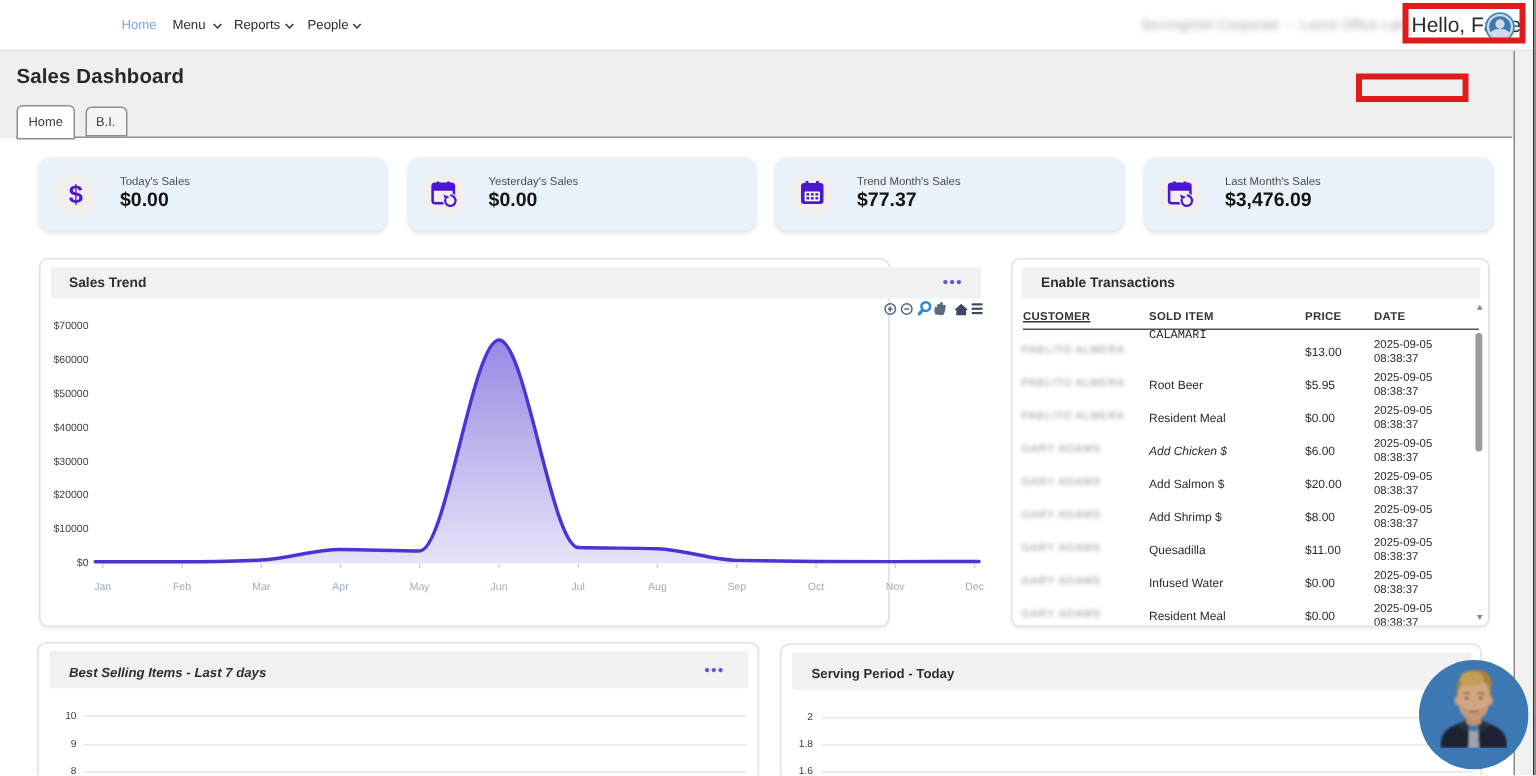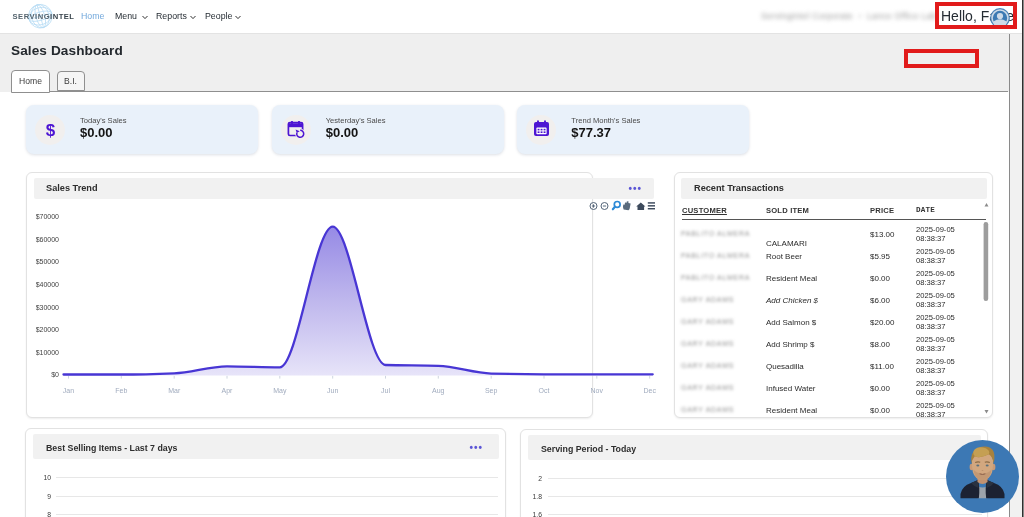--- a/index.html
+++ b/index.html
@@ -60,34 +60,20 @@
 <body>
 <div id="page">
 
   <div class="abs" style="left:1009px; top:34px; width:13px; height:483px; background:#f1f1f1; z-index:6;"></div>
   <div class="abs" style="left:1008.6px; top:34px; width:1.5px; height:483px; background:#8a8a8a; z-index:7;"></div>
 
   <div class="abs" style="left:1021.8px; top:0; width:1.6px; height:517px; background:#2f2f2f; z-index:40;"></div>
   <div class="abs" style="left:1023.4px; top:0; width:0.6px; height:517px; background:#8a8a8a; z-index:40;"></div>
 
   <div id="nav">
-    <div class="abs" style="left:12px; top:0; width:140px; height:33px;">
-      <svg width="140" height="33" viewBox="0 0 140 33">
-        <g stroke="#b7dcf4" fill="none" stroke-width="0.75" transform="rotate(-16 28.3 16.2)">
-          <circle cx="28.3" cy="16.2" r="11.8"></circle>
-          <ellipse cx="28.3" cy="16.2" rx="11.8" ry="4.2"></ellipse>
-          <ellipse cx="28.3" cy="16.2" rx="11.8" ry="8.6"></ellipse>
-          <ellipse cx="28.3" cy="16.2" rx="4.4" ry="11.8"></ellipse>
-          <ellipse cx="28.3" cy="16.2" rx="8.7" ry="11.8"></ellipse>
-          <line x1="16.5" y1="16.2" x2="40.1" y2="16.2"></line>
-          <line x1="28.3" y1="4.4" x2="28.3" y2="28"></line>
-        </g>
-        <text x="0.5" y="19.3" font-size="7.6" font-weight="bold" letter-spacing="0.5" fill="#55646e" font-family="Liberation Sans, sans-serif">SERVING<tspan fill="#37434c">INTEL</tspan></text>
-      </svg>
-    </div>
     <span class="navlink" style="left:81px; color:#74a9dc;">Home</span>
     <span class="navlink" style="left:115px;">Menu</span>
     <span class="chev" style="left:142px;">
         <svg width="6" height="5">
           <path d="M0.5,1 L3,3.6 L5.5,1" stroke="#333" stroke-width="1" fill="none"></path>
         </svg>
       </span>
     <span class="navlink" style="left:156px;">Reports</span>
     <span class="chev" style="left:190px;">
         <svg width="6" height="5">
@@ -155,20 +141,34 @@
           <rect x="15.6" y="15.8" width="1.9" height="1.6"></rect>
           <rect x="18.6" y="15.8" width="1.9" height="1.6"></rect>
         <rect x="12.6" y="18.4" width="1.9" height="1.6"></rect>
           <rect x="15.6" y="18.4" width="1.9" height="1.6"></rect>
           <rect x="18.6" y="18.4" width="1.9" height="1.6"></rect>
       </g>
     </svg>
     <div class="lbl">Trend Month's Sales</div>
     <div class="val">$77.37</div>
   </div>
+  <div class="stat" style="left:762.6px;">
+    <div class="ic"></div>
+    <svg width="33" height="33" viewBox="0 0 33 33">
+      <path d="M11,9.5 h11 a1.6,1.6 0 0 1 1.6,1.6 v9.8 a1.6,1.6 0 0 1 -1.6,1.6 h-11 a1.6,1.6 0 0 1 -1.6,-1.6 v-9.8 a1.6,1.6 0 0 1 1.6,-1.6 Z" fill="none" stroke="#4d15d3" stroke-width="1.7"></path>
+      <path d="M9.4,10.2 h14.2 v4 H9.4 Z" fill="#4d15d3"></path>
+      <line x1="13" y1="8" x2="13" y2="11" stroke="#4d15d3" stroke-width="1.8"></line>
+      <line x1="20" y1="8" x2="20" y2="11" stroke="#4d15d3" stroke-width="1.8"></line>
+      <circle cx="21.2" cy="20.8" r="5" fill="#f1efee"></circle>
+      <path d="M21.2,17.3 a3.5,3.5 0 1 1 -3.3,2.4" fill="none" stroke="#4d15d3" stroke-width="1.5"></path>
+      <path d="M16.6,16.6 l1.2,3.4 2.9,-1.7 Z" fill="#4d15d3"></path>
+    </svg>
+    <div class="lbl">Last Month's Sales</div>
+    <div class="val">$3,476.09</div>
+  </div>
 
   <div class="card" style="left:26px; top:172px; width:567px; height:246px;">
     <div class="band" style="left:7px; top:5px; width:620px; height:21px;">
       <span class="t" style="left:12px; top:5px; font-size:9.2px;">Sales Trend</span>
       <span class="dots" style="right:12px; top:5px;">•••</span>
     </div>
     <svg style="position:absolute; left:0; top:26px;" width="634" height="220" viewBox="0 0 634 220">
       <defs>
         <linearGradient id="ag" x1="0" y1="225.7" x2="0" y2="374.6" gradientUnits="userSpaceOnUse">
           <stop offset="0" stop-color="#8d80e3" stop-opacity="0.92"></stop>
@@ -240,30 +240,30 @@
         </g>
 
         <path d="M62.5,373.5 C64.2,373.5 65.8,373.5 67.5,373.5 C85.1,373.5 102.7,373.5 120.3,373.5 C137.9,373.5 155.6,373.0 173.2,372.3 C190.8,371.6 208.4,365.3 226.0,365.3 C243.6,365.3 261.2,366.3 278.8,366.3 C296.4,366.3 314.1,225.7 331.7,225.7 C349.3,225.7 366.9,363.5 384.5,364.0 C402.1,364.5 419.7,364.3 437.3,364.8 C454.9,365.3 472.6,372.2 490.2,372.6 C507.8,373.0 525.4,373.2 543.0,373.3 C560.6,373.4 578.2,373.4 595.8,373.4 C613.4,373.4 631.1,373.3 648.7,373.3 C649.7,373.3 650.7,373.3 651.7,373.3 L651.7,374.6 L62.5,374.6 Z" fill="url(#ag)"></path>
         <path d="M62.5,373.5 C64.2,373.5 65.8,373.5 67.5,373.5 C85.1,373.5 102.7,373.5 120.3,373.5 C137.9,373.5 155.6,373.0 173.2,372.3 C190.8,371.6 208.4,365.3 226.0,365.3 C243.6,365.3 261.2,366.3 278.8,366.3 C296.4,366.3 314.1,225.7 331.7,225.7 C349.3,225.7 366.9,363.5 384.5,364.0 C402.1,364.5 419.7,364.3 437.3,364.8 C454.9,365.3 472.6,372.2 490.2,372.6 C507.8,373.0 525.4,373.2 543.0,373.3 C560.6,373.4 578.2,373.4 595.8,373.4 C613.4,373.4 631.1,373.3 648.7,373.3 C649.7,373.3 650.7,373.3 651.7,373.3" fill="none" stroke="#4836d4" stroke-width="2.3" stroke-linecap="round"></path>
       </g>
     </svg>
   </div>
 
   <div class="card" style="left:674px; top:172px; width:318.5px; height:246px; overflow:hidden;">
     <div class="band" style="left:6px; top:5px; width:306px; height:21px;">
-      <span class="t" style="left:13px; top:5px; font-size:9.2px;">Recent Transactions</span>
+      <span class="t" style="left:13px; top:5px; font-size:9.2px;">Enable Transactions</span>
     </div>
     <span class="th" style="left:7px; top:33px;text-decoration:underline;">CUSTOMER</span>
     <span class="th" style="left:91px; top:33px;">SOLD ITEM</span>
     <span class="th" style="left:195px; top:33px;">PRICE</span>
-    <span class="th" style="left:241px; top:33px;font-family:Liberation Mono, monospace;">DATE</span>
+    <span class="th" style="left:241px; top:33px;">DATE</span>
     <div class="abs" style="left:7px; top:45.6px; width:304px; height:1px; background:#555;"></div>
 
     <span class="blurname" style="left:6px; top:57px;">PABLITO ALMERA</span>
-    <span class="cell" style="left:91px; top:66px;">CALAMARI</span>
+    <span class="cell" style="left:91px; top:46px;font-family:Liberation Mono, monospace;">CALAMARI</span>
     <span class="cell" style="left:195px; top:56.5px;">$13.00</span>
     <div class="date" style="left:241px; top:52px;">2025-09-05<br>08:38:37</div>
 
     <span class="blurname" style="left:6px; top:79px;">PABLITO ALMERA</span>
     <span class="cell" style="left:91px; top:78.5px;">Root Beer</span>
     <span class="cell" style="left:195px; top:78.5px;">$5.95</span>
     <div class="date" style="left:241px; top:74px;">2025-09-05<br>08:38:37</div>
 
     <span class="blurname" style="left:6px; top:101px;">PABLITO ALMERA</span>
     <span class="cell" style="left:91px; top:100.5px;">Resident Meal</span>
@@ -301,21 +301,21 @@
     <div class="date" style="left:241px; top:228px;">2025-09-05<br>08:38:37</div>
 
     <svg class="abs" style="left:305px; top:29px;" width="12" height="214">
       <path d="M4.5,4.5 l2,-3.4 2,3.4 Z" fill="#8b8b8b"></path>
       <rect x="3.6" y="20" width="4.6" height="79" rx="2.2" fill="#9d9d9d"></rect>
       <path d="M4.5,208 l2,3.4 2,-3.4 Z" fill="#8b8b8b"></path>
     </svg>
   </div>
 
   <div class="card" style="left:25px; top:428px; width:480.5px; height:105px;">
-    <div class="band" style="left:7px; top:5px; width:466px; height:25px;">
+    <div class="band" style="left:7px; top:5px; width:466px; height:25px;font-style:italic;">
       <span class="t" style="left:13px; top:8.5px; font-size:8.8px;">Best Selling Items - Last 7 days</span>
       <span class="dots" style="right:16px; top:8px;">•••</span>
     </div>
     <div class="gl" style="left:5px; top:45px; width:20px;">10</div>
     <div class="gline" style="left:30px; top:48.4px; width:442px;"></div>
     <div class="gl" style="left:5px; top:63.5px; width:20px;">9</div>
     <div class="gline" style="left:30px; top:66.9px; width:442px;"></div>
     <div class="gl" style="left:5px; top:81.5px; width:20px;">8</div>
     <div class="gline" style="left:30px; top:84.9px; width:442px;"></div>
   </div>

